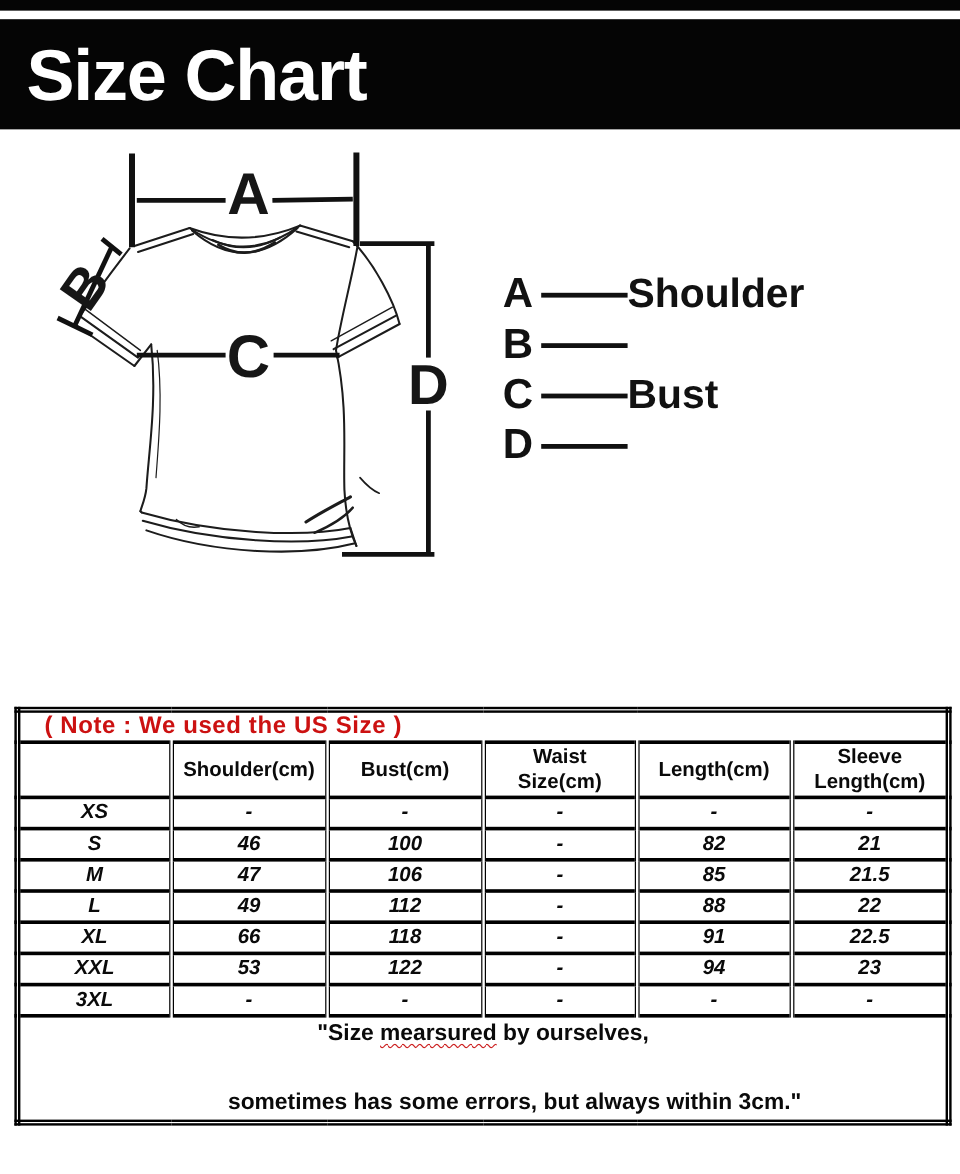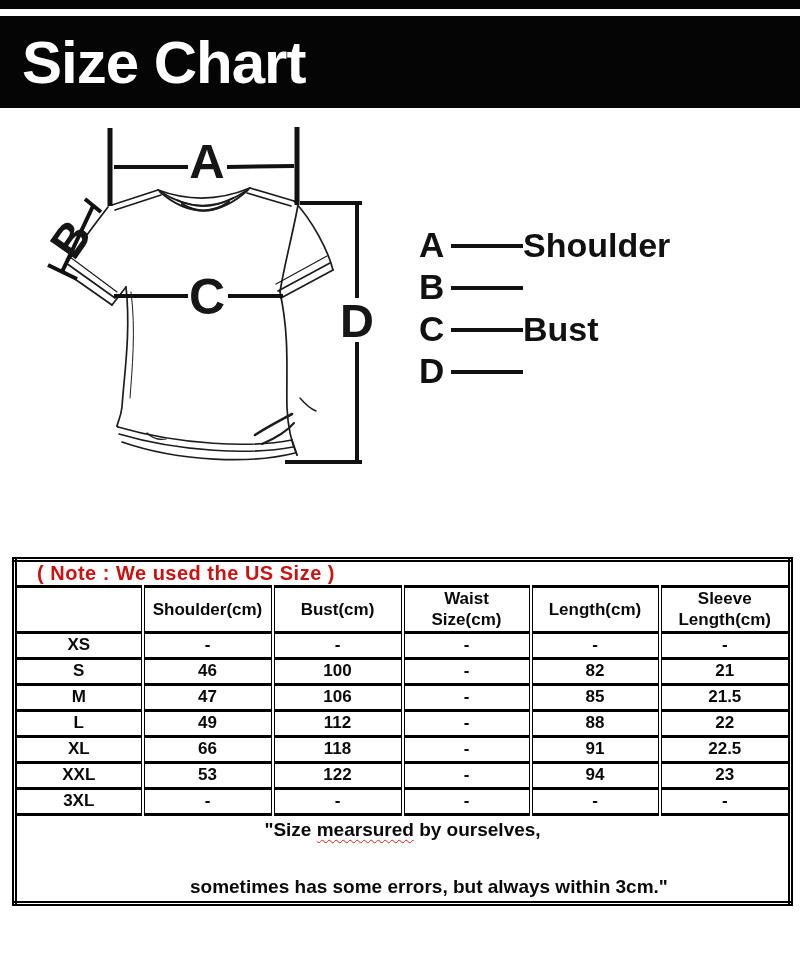--- a/index.html
+++ b/index.html
@@ -63,21 +63,21 @@
     width: 72px; height: 4px; background: #111;
     margin-top: 2px;
   }
   .legend-label {
     font-size: 34px; font-weight: 700; color: #111;
     margin-left: 0;
     white-space: nowrap;
   }
 
   
-  .table-wrap { padding-left: 12px; padding-top: 2px; }
+  .table-wrap { padding-left: 12px; padding-top: 2px; margin-top: 32px; }
   table.size-table {
     width: 776px;
     border-collapse: collapse;
     table-layout: fixed;
     border: 5px double #000;
   }
   .size-table td, .size-table th {
     border-left: 4px double #000;
     border-right: 4px double #000;
     border-top: 3px solid #000;
@@ -99,20 +99,21 @@
     height: 44px;
     font-size: 17px;
     font-weight: 700;
     line-height: 1.25;
     padding: 0 6px;
   }
   .data-row td {
     height: 26px;
     font-size: 17px;
     font-weight: 700;
+    font-style: italic;
   }
   .footer-row td {
     height: 70px;
     font-size: 19px;
     font-weight: 700;
     line-height: 1.5;
     white-space: pre-wrap;
   }
   .misspell {
     text-decoration-line: underline;

